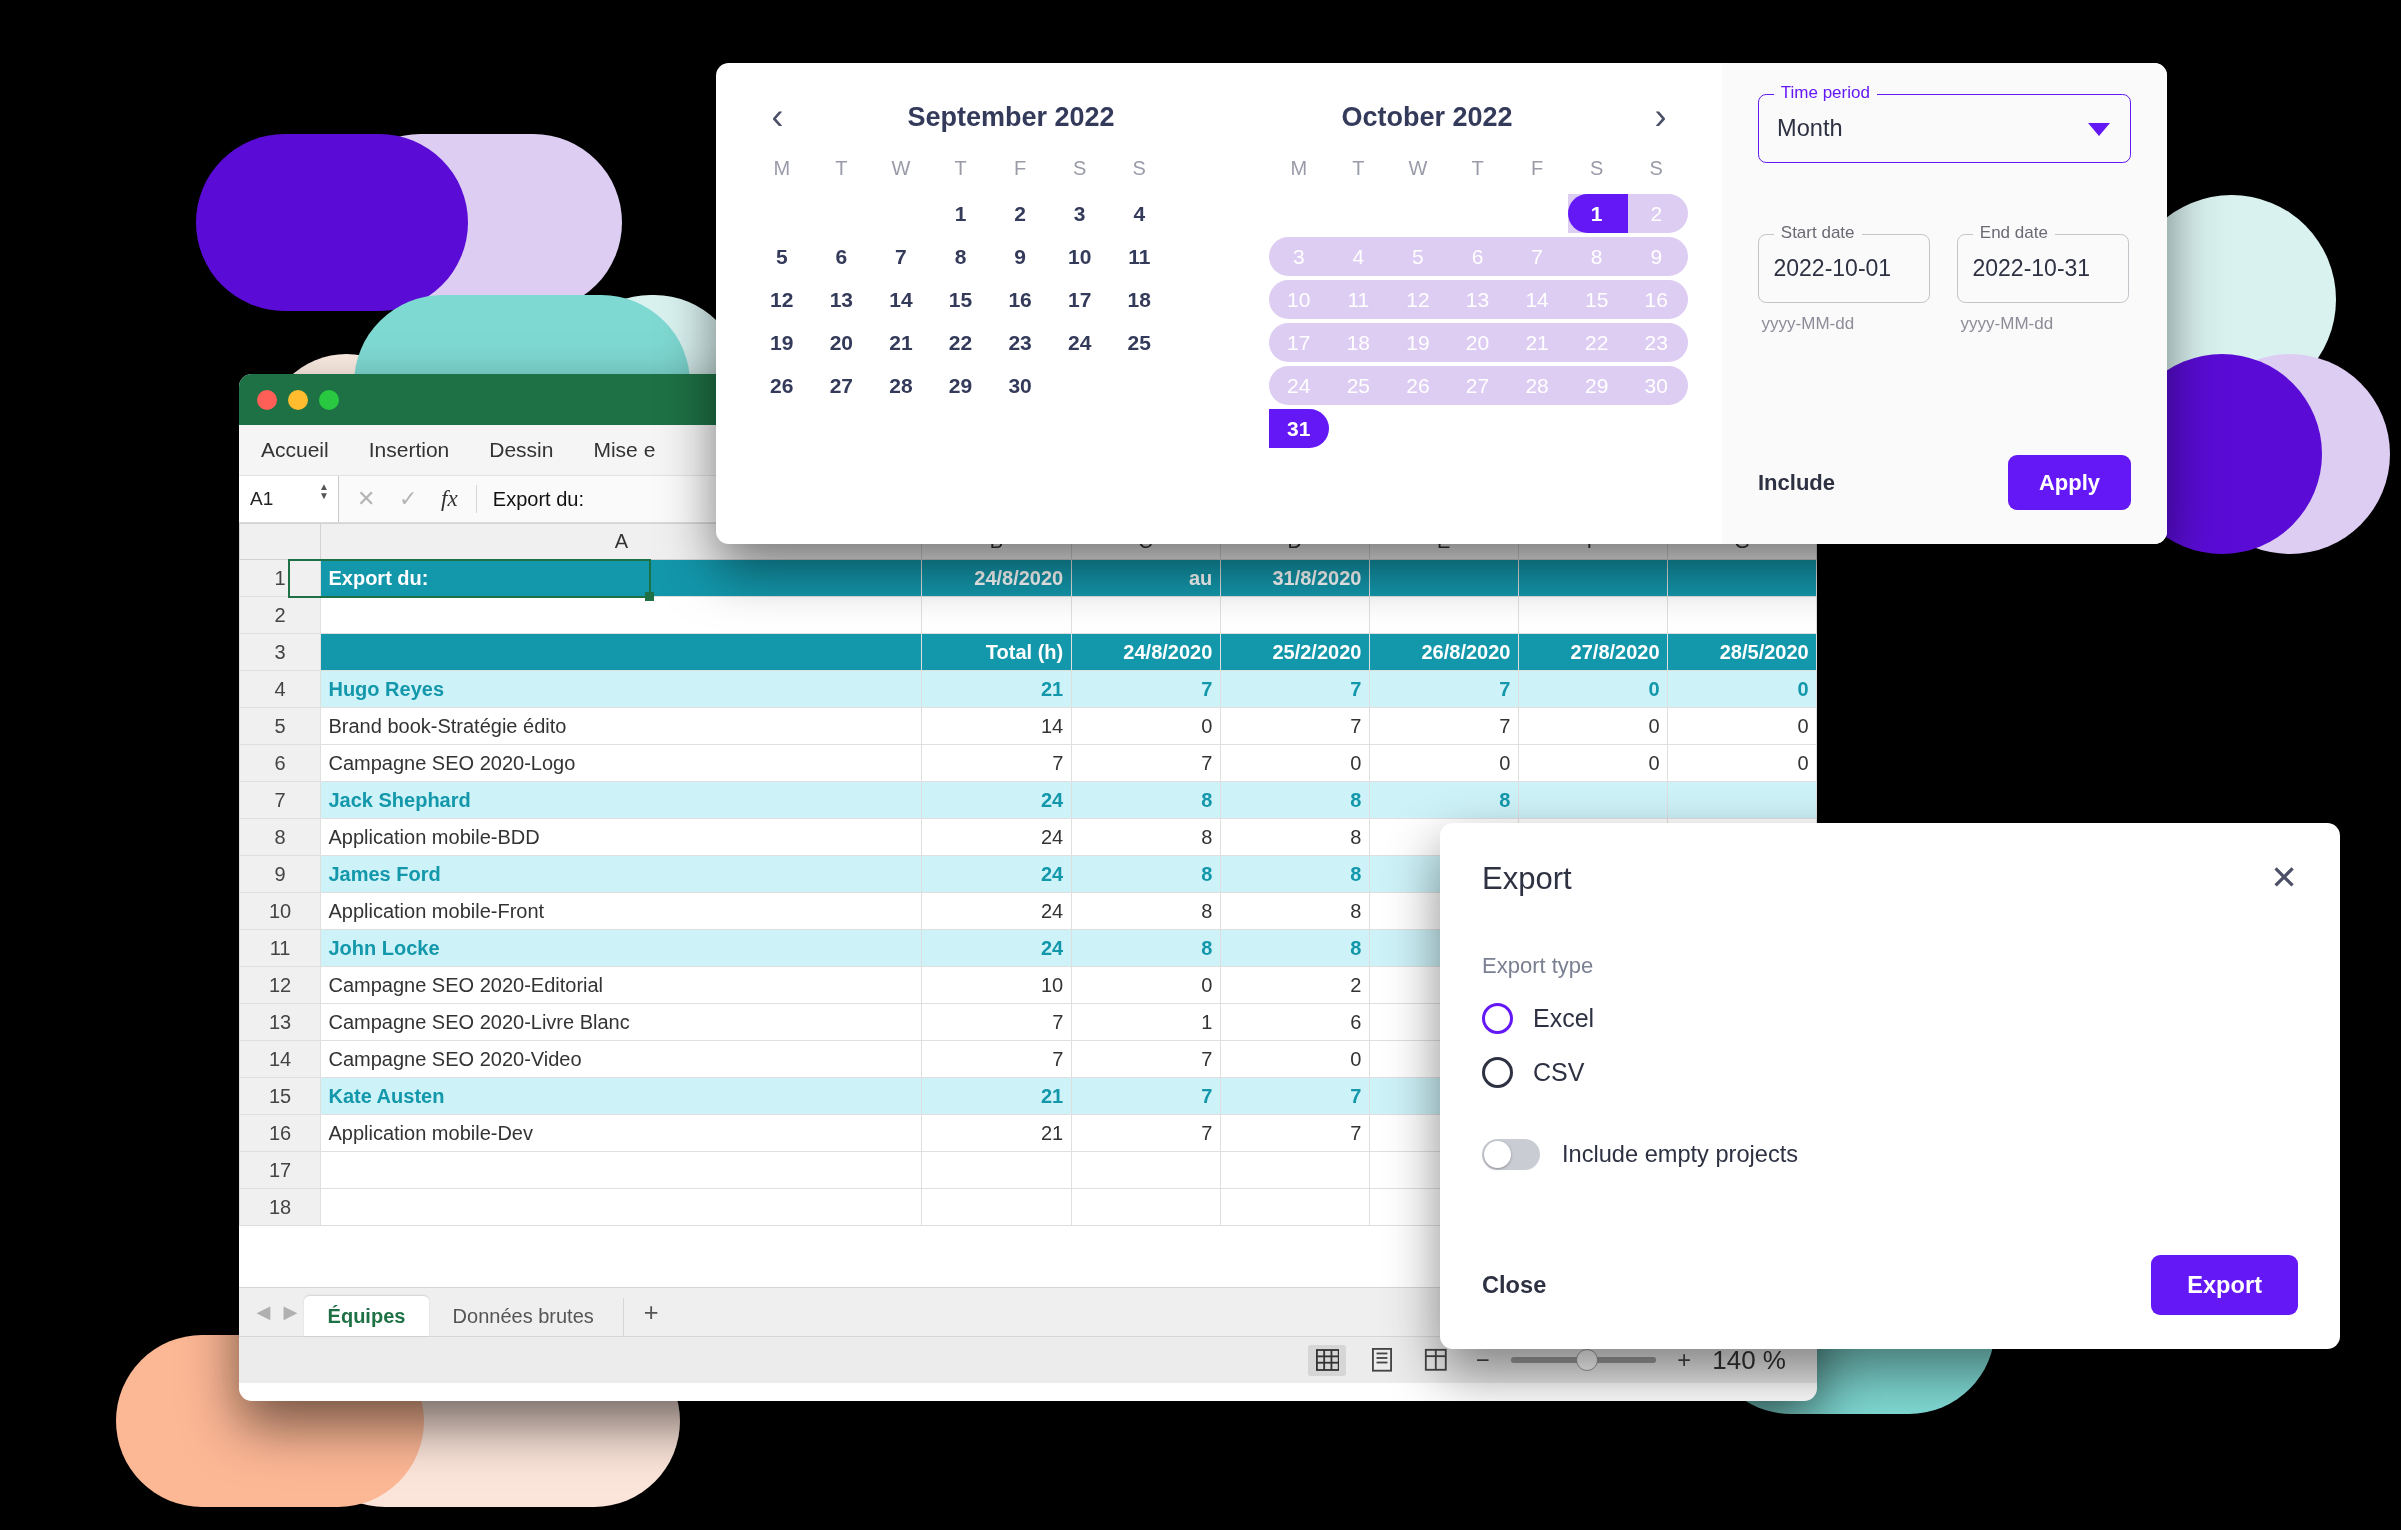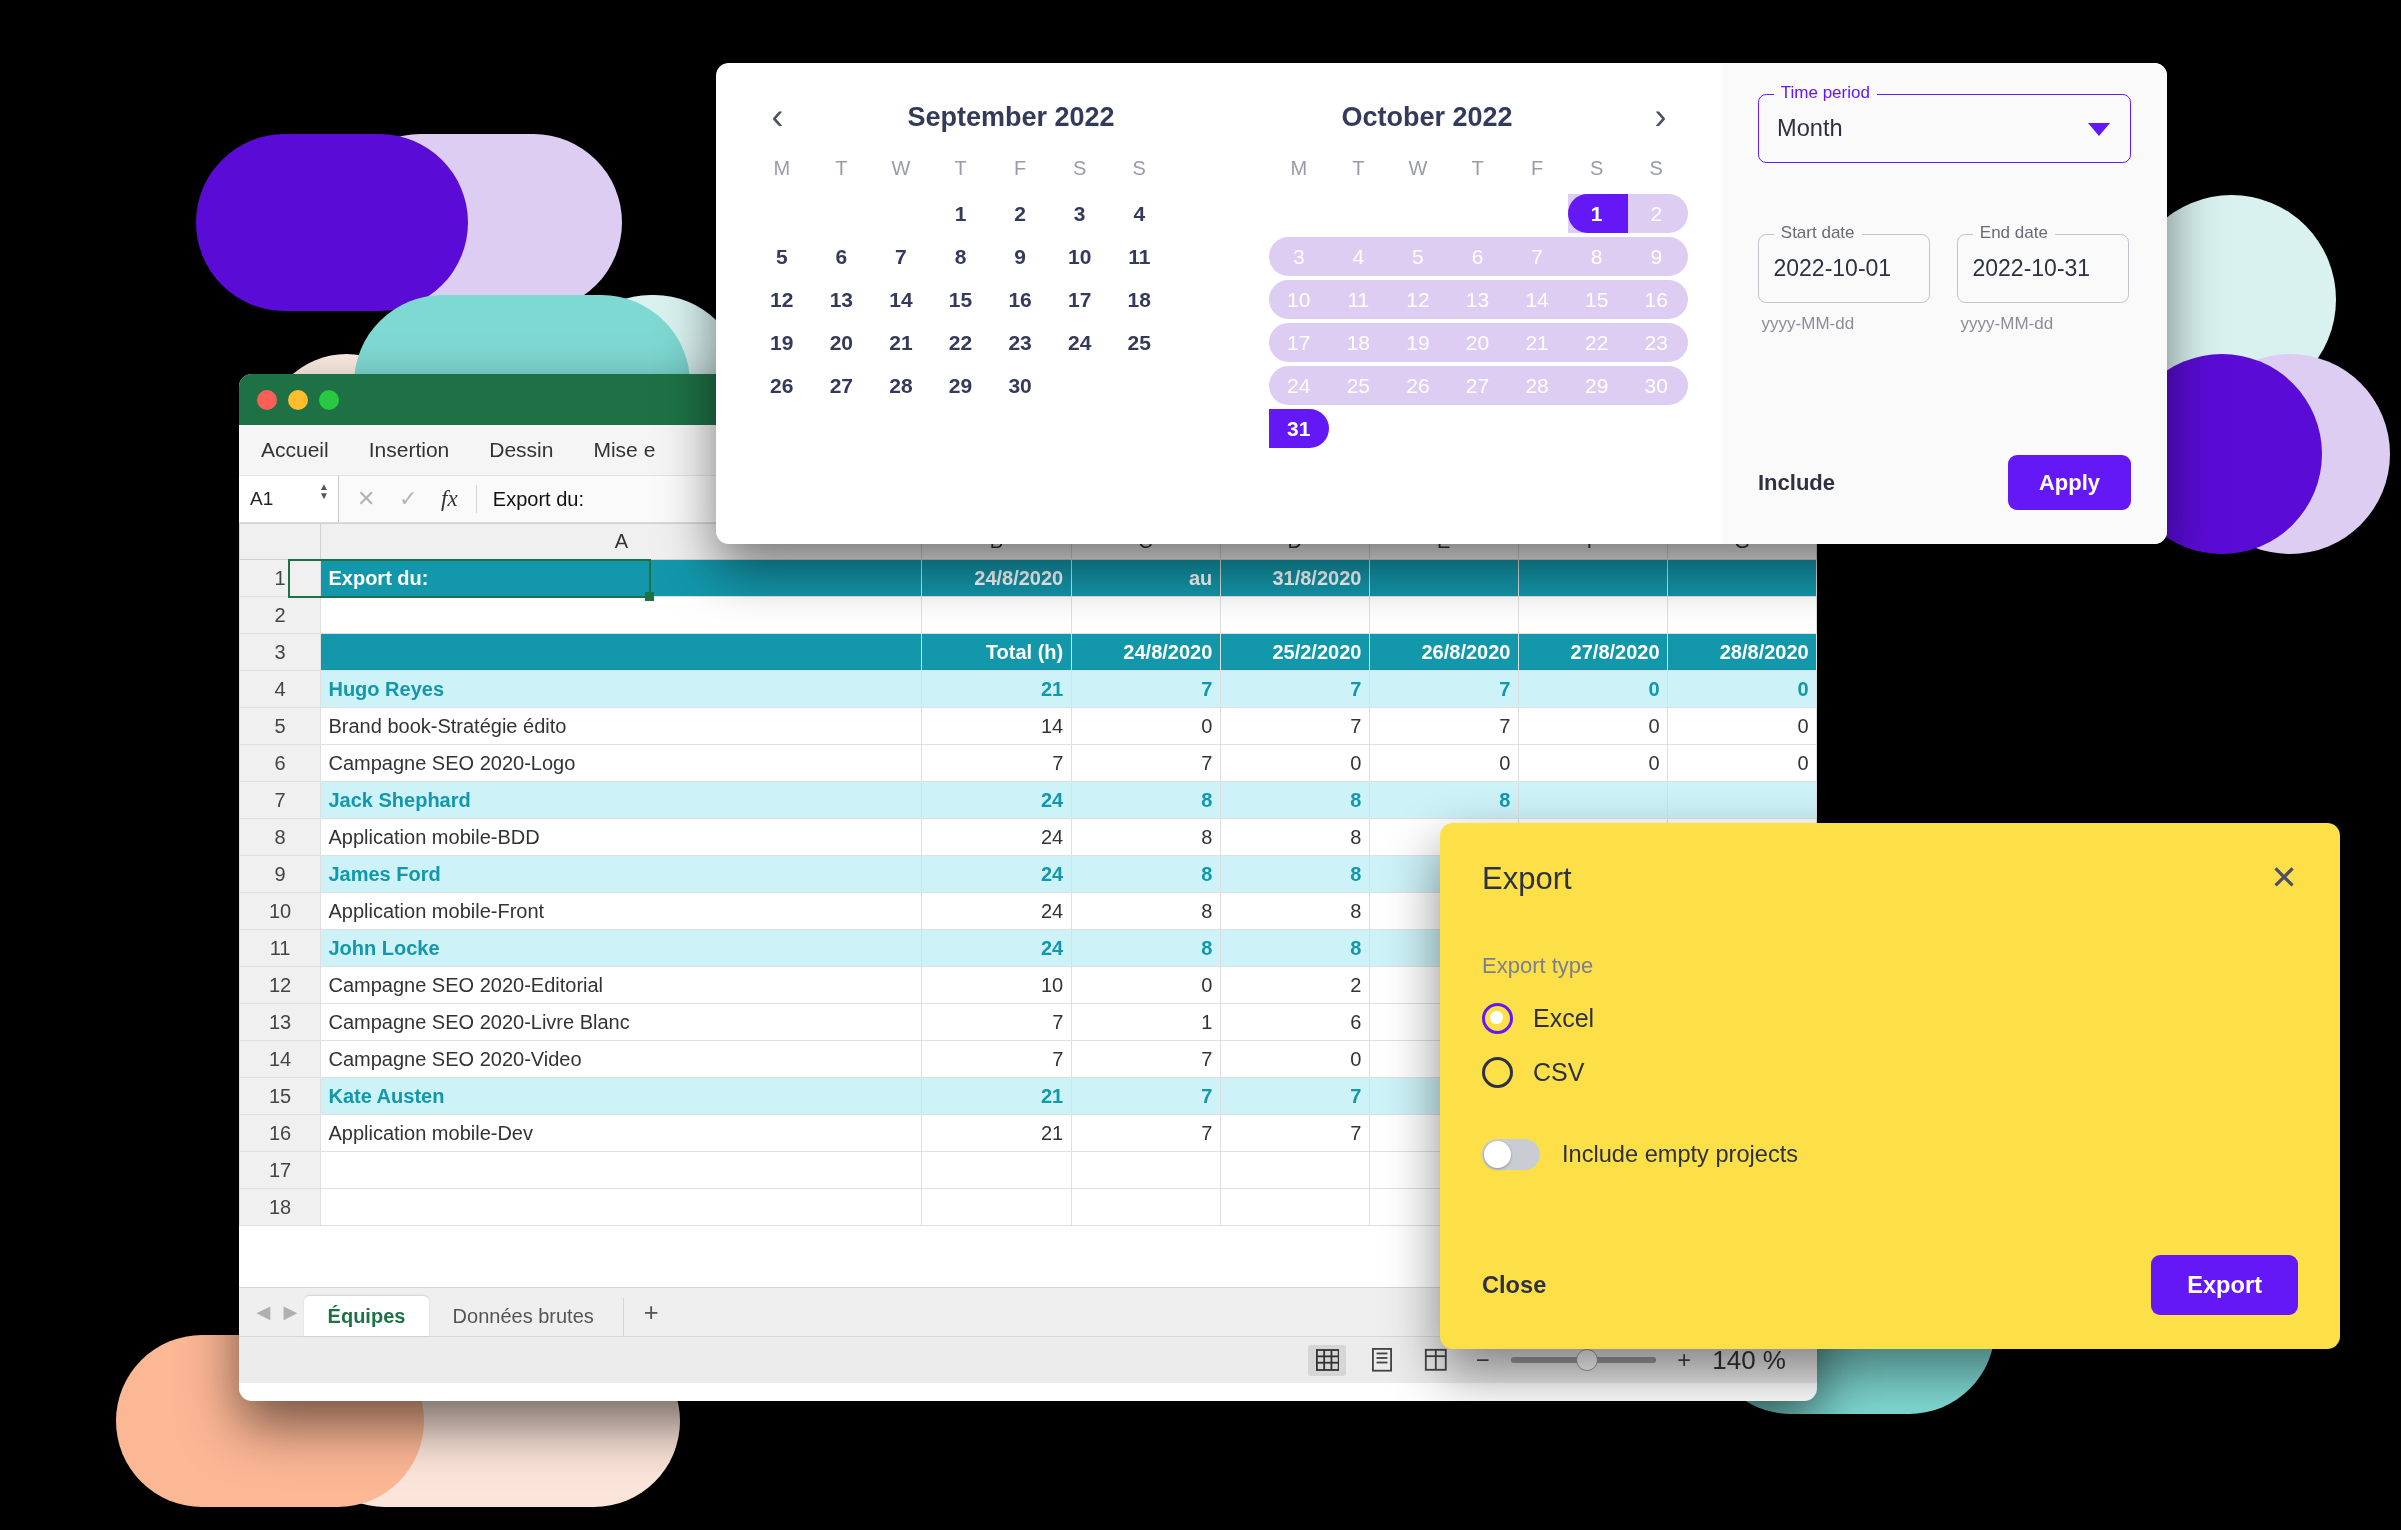--- a/index.html
+++ b/index.html
@@ -173,21 +173,21 @@
   #cancel-btn { font-size:22px; color:#2d3142; font-weight:bold; cursor:pointer; }
   #apply-btn {
     background:#6318f5; color:#fff; font-size:22px; font-weight:bold;
     padding:14.5px 31px; border-radius:9px; border:none; cursor:pointer;
     font-family:"Liberation Sans", sans-serif;
   }
 
   
   #export-dialog {
     position:absolute; left:1440px; top:823px; width:900px; height:526px;
-    background:#fde047; border-radius:12.7px; box-shadow:0 23.6px 54px rgba(0,0,0,.45);
+    background:#ffffff; border-radius:12.7px; box-shadow:0 23.6px 54px rgba(0,0,0,.45);
     z-index:20; padding:38px 42px;
   }
   #export-head { display:flex; align-items:flex-start; justify-content:space-between; }
   #export-title { font-size:31px; color:#2d3142; }
   #export-close { font-size:33px; color:#4b5067; line-height:1; cursor:pointer; }
   #export-type-label { font-size:22px; color:#7b7f92; margin-top:56px; }
   .radio-row { display:flex; align-items:center; gap:20px; margin-top:23.6px; }
   .radio { width:31px; height:31px; border-radius:50%; border:3.6px solid #2d3142; position:relative; flex:0 0 auto;}
   .radio.checked { border-color:#6318f5; }
   .radio.checked::after { content:''; position:absolute; left:5.4px; top:5.4px; width:12.7px; height:12.7px; border-radius:50%; background:#fff;}
@@ -293,21 +293,21 @@
             <td class="num"></td>
           </tr>
           <tr class="r-hdr">
             <th class="rowhdr">3</th>
             <td class="lbl"></td>
             <td class="num">Total (h)</td>
             <td class="num">24/8/2020</td>
             <td class="num">25/2/2020</td>
             <td class="num">26/8/2020</td>
             <td class="num">27/8/2020</td>
-            <td class="num">28/8/2020</td>
+            <td class="num">28/5/2020</td>
           </tr>
           <tr class="r-person">
             <th class="rowhdr">4</th>
             <td class="lbl">Hugo Reyes</td>
             <td class="num">21</td>
             <td class="num">7</td>
             <td class="num">7</td>
             <td class="num">7</td>
             <td class="num">0</td>
             <td class="num">0</td>

